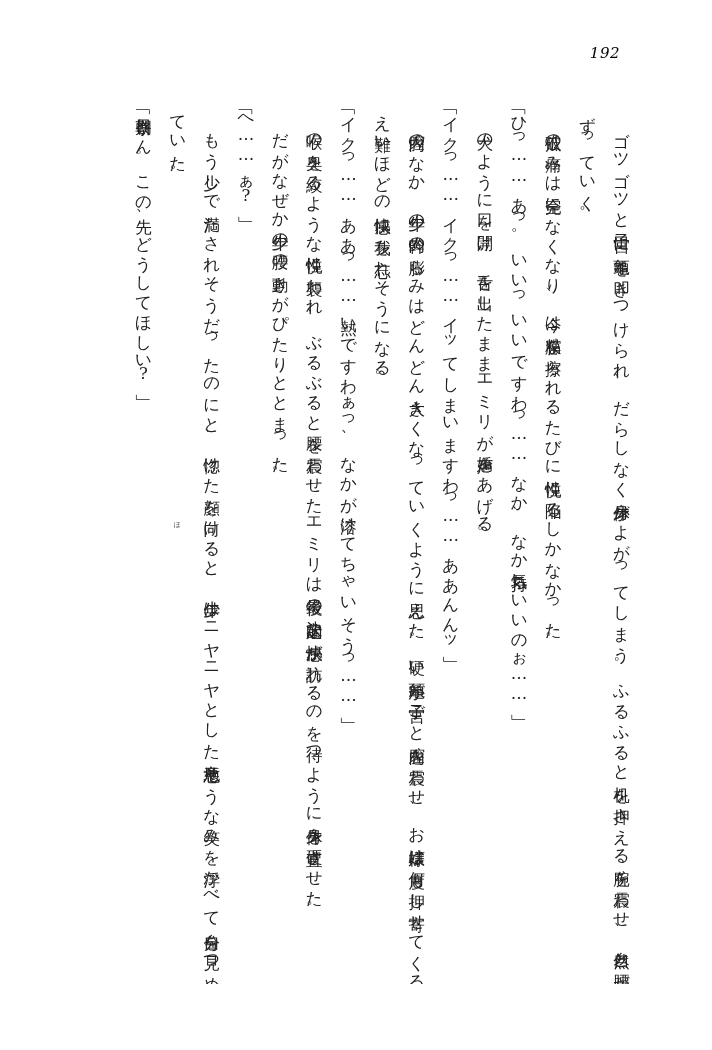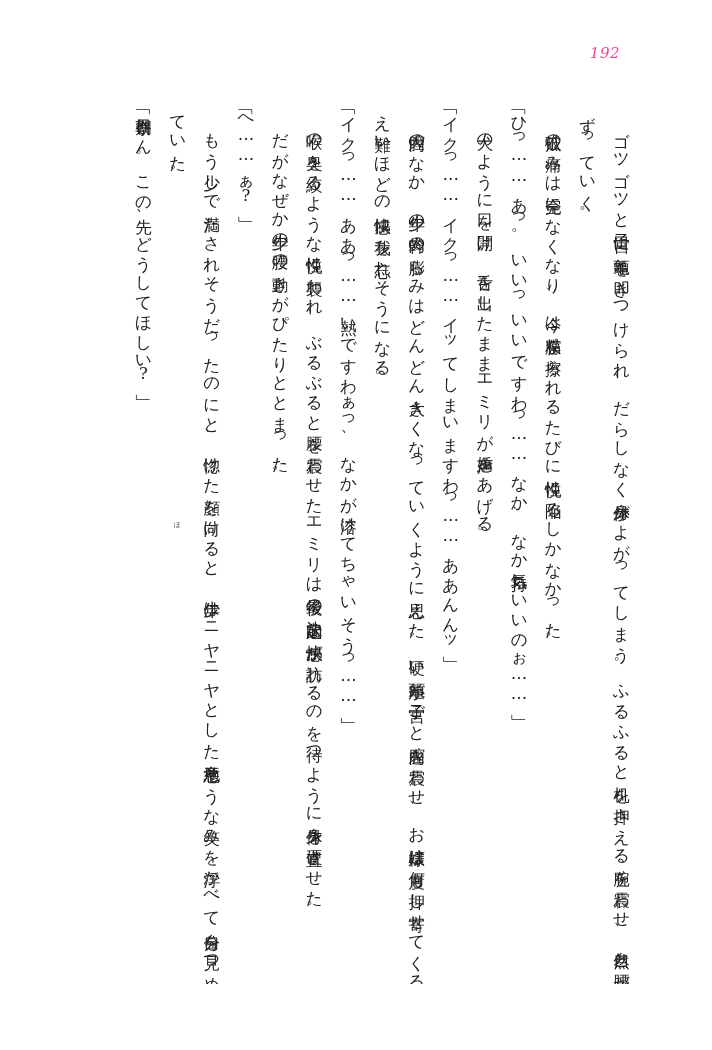--- a/index.html
+++ b/index.html
@@ -13,21 +13,21 @@
     height: 1050px;
     background: #ffffff;
     overflow: hidden;
     font-family: "DejaVu Serif", "Liberation Serif", serif;
   }
   .page-number {
     position: absolute;
     top: 44px;
     right: 92px;
     font-size: 15px;
-    color: #ec4899;
+    color: #000000;
     font-family: "DejaVu Serif", "Liberation Serif", serif;
     font-style: italic;
     letter-spacing: 0.5px;
   }
   .body-text {
     position: absolute;
     top: 104px;
     right: 74px;
     left: 56px;
     bottom: 66px;

